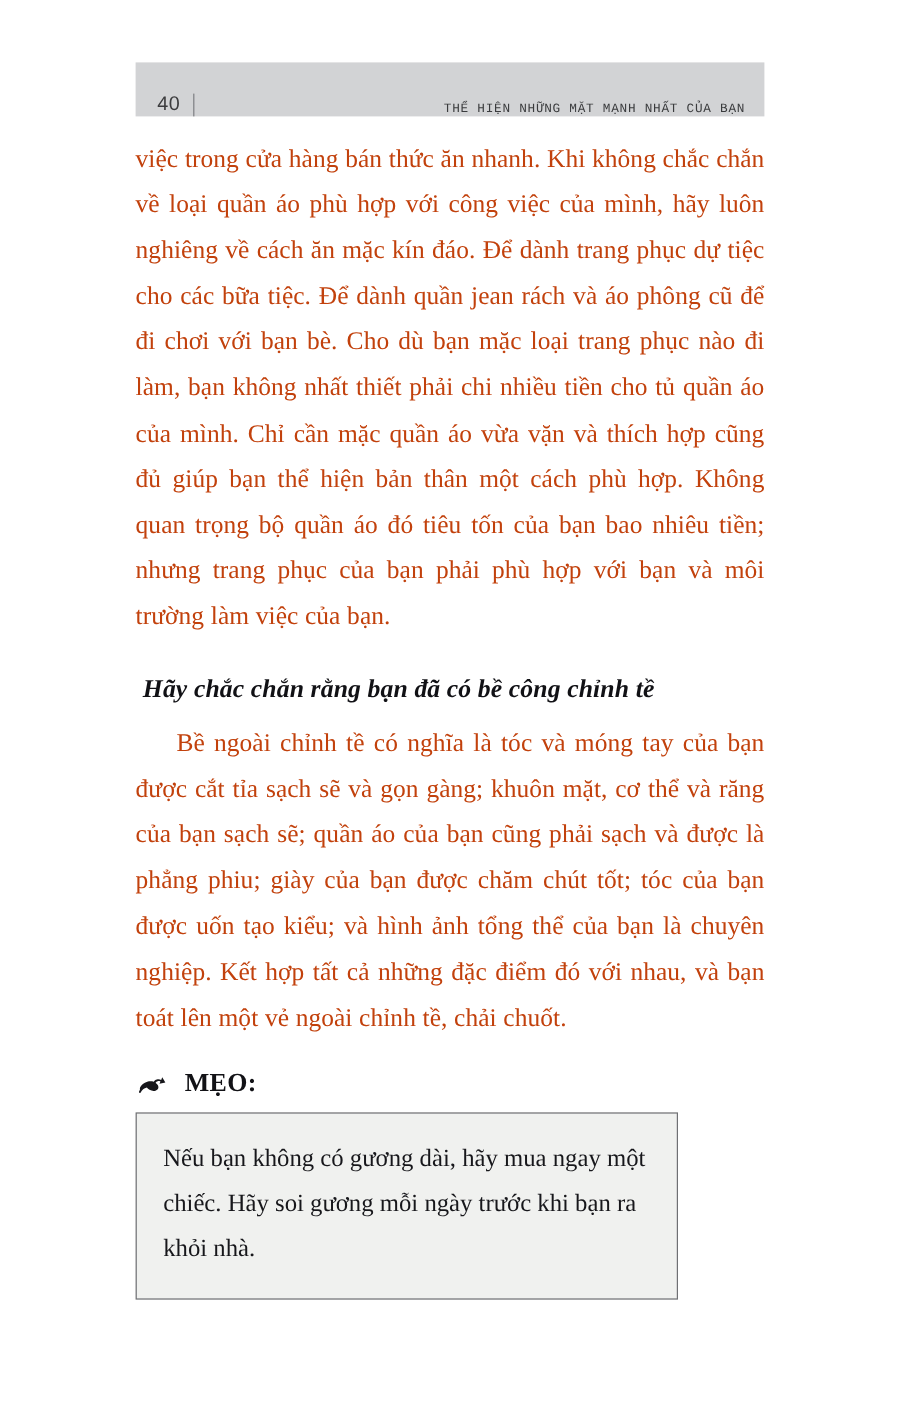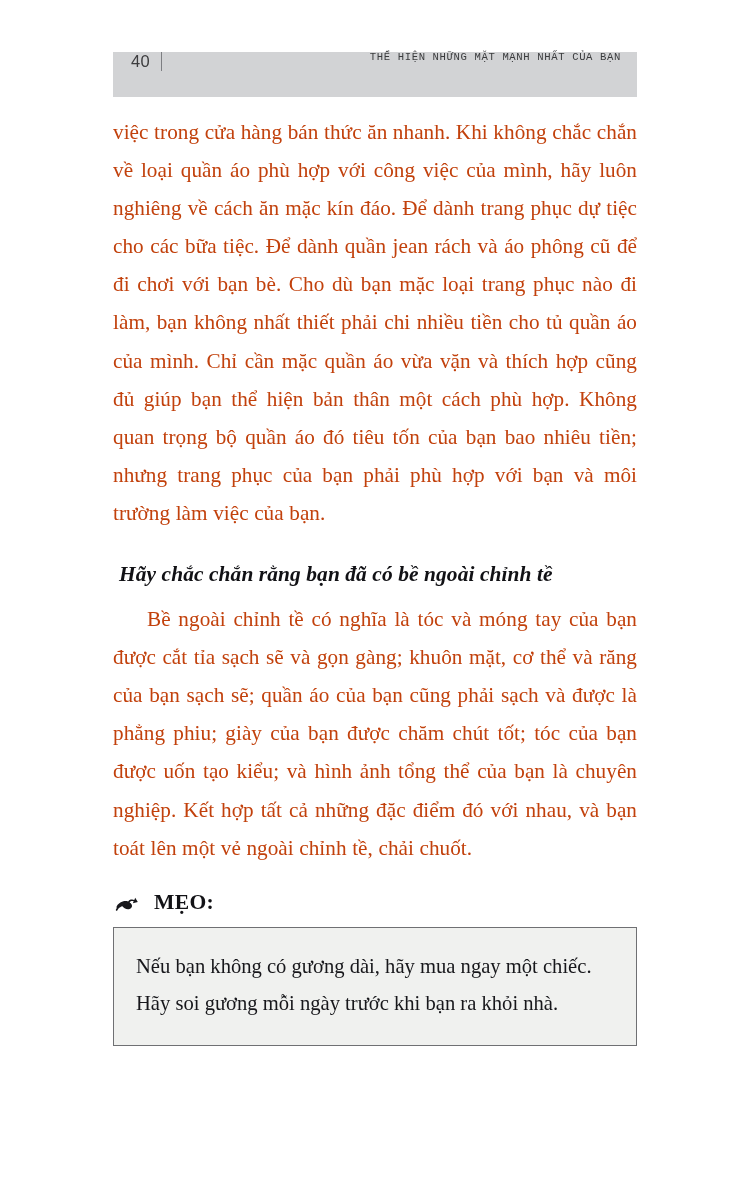--- a/index.html
+++ b/index.html
@@ -27,21 +27,21 @@
 
   
   .header-bar {
     position: absolute;
     left: 113px;
     top: 52px;
     width: 524px;
     height: 45px;
     background: #d2d3d5;
     display: flex;
-    align-items: flex-start;
+    align-items: flex-end;
     justify-content: space-between;
     box-sizing: border-box;
     padding: 0 16px 0 18px;
   }
   .header-left {
     display: flex;
     align-items: center;
     gap: 11px;
   }
   .header-pageno {
@@ -128,21 +128,21 @@
     font-size: 21.6px;
     font-weight: bold;
     color: #121216;
     letter-spacing: 0.3px;
     line-height: 1;
   }
 
   
   .tip-box {
     box-sizing: border-box;
-    width: 524px;
+    width: 452px;
     border: 1px solid #6f7073;
     background: #f0f1ef;
     padding: 20px 24px 22px 22px;
   }
   .tip-box p {
     margin: 0;
     font-size: 20.6px;
     line-height: 37.4px;
     color: #17171b;
     text-align: justify;
@@ -162,21 +162,21 @@
       <span class="header-pageno">40</span>
       <span class="header-rule"></span>
     </div>
     <span class="header-title">THỂ HIỆN NHỮNG MẶT MẠNH NHẤT CỦA BẠN</span>
   </div>
 
   <div class="content">
 
     <p class="body-par">việc trong cửa hàng bán thức ăn nhanh. Khi không chắc chắn về loại quần áo phù hợp với công việc của mình, hãy luôn nghiêng về cách ăn mặc kín đáo. Để dành trang phục dự tiệc cho các bữa tiệc. Để dành quần jean rách và áo phông cũ để đi chơi với bạn bè. Cho dù bạn mặc loại trang phục nào đi làm, bạn không nhất thiết phải chi nhiều tiền cho tủ quần áo của mình. Chỉ cần mặc quần áo vừa vặn và thích hợp cũng đủ giúp bạn thể hiện bản thân một cách phù hợp. Không quan trọng bộ quần áo đó tiêu tốn của bạn bao nhiêu tiền; nhưng trang phục của bạn phải phù hợp với bạn và môi trường làm việc của bạn.</p>
 
-    <h2 class="subheading">Hãy chắc chắn rằng bạn đã có bề ngoài chỉnh tề</h2>
+    <h2 class="subheading">Hãy chắc chắn rằng bạn đã có bề công chỉnh tề</h2>
 
     <p class="body-par indent">Bề ngoài chỉnh tề có nghĩa là tóc và móng tay của bạn được cắt tỉa sạch sẽ và gọn gàng; khuôn mặt, cơ thể và răng của bạn sạch sẽ; quần áo của bạn cũng phải sạch và được là phẳng phiu; giày của bạn được chăm chút tốt; tóc của bạn được uốn tạo kiểu; và hình ảnh tổng thể của bạn là chuyên nghiệp. Kết hợp tất cả những đặc điểm đó với nhau, và bạn toát lên một vẻ ngoài chỉnh tề, chải chuốt.</p>
 
     <div class="tip-label">
       <span class="manicule">
         <svg viewBox="0 0 30 22" width="30" height="22" aria-hidden="true">
           <g fill="currentColor">
             <path d="M1.6 13.4c1.1-2.3 3.4-4.2 6.1-5.0 1.4-0.4 2.8-0.5 4.1-0.3 0.5 0.1 0.9 0.2 1.3 0.4
                      0.6-0.9 1.5-1.6 2.6-1.9 1.3-0.4 2.6-0.2 3.6 0.5l0.9-2.3 2.6 4.3-4.9 1.1 0.8-1.9
                      c-0.7-0.4-1.5-0.5-2.3-0.3-0.8 0.2-1.4 0.7-1.8 1.4 1.0 0.6 1.8 1.4 2.2 2.4

